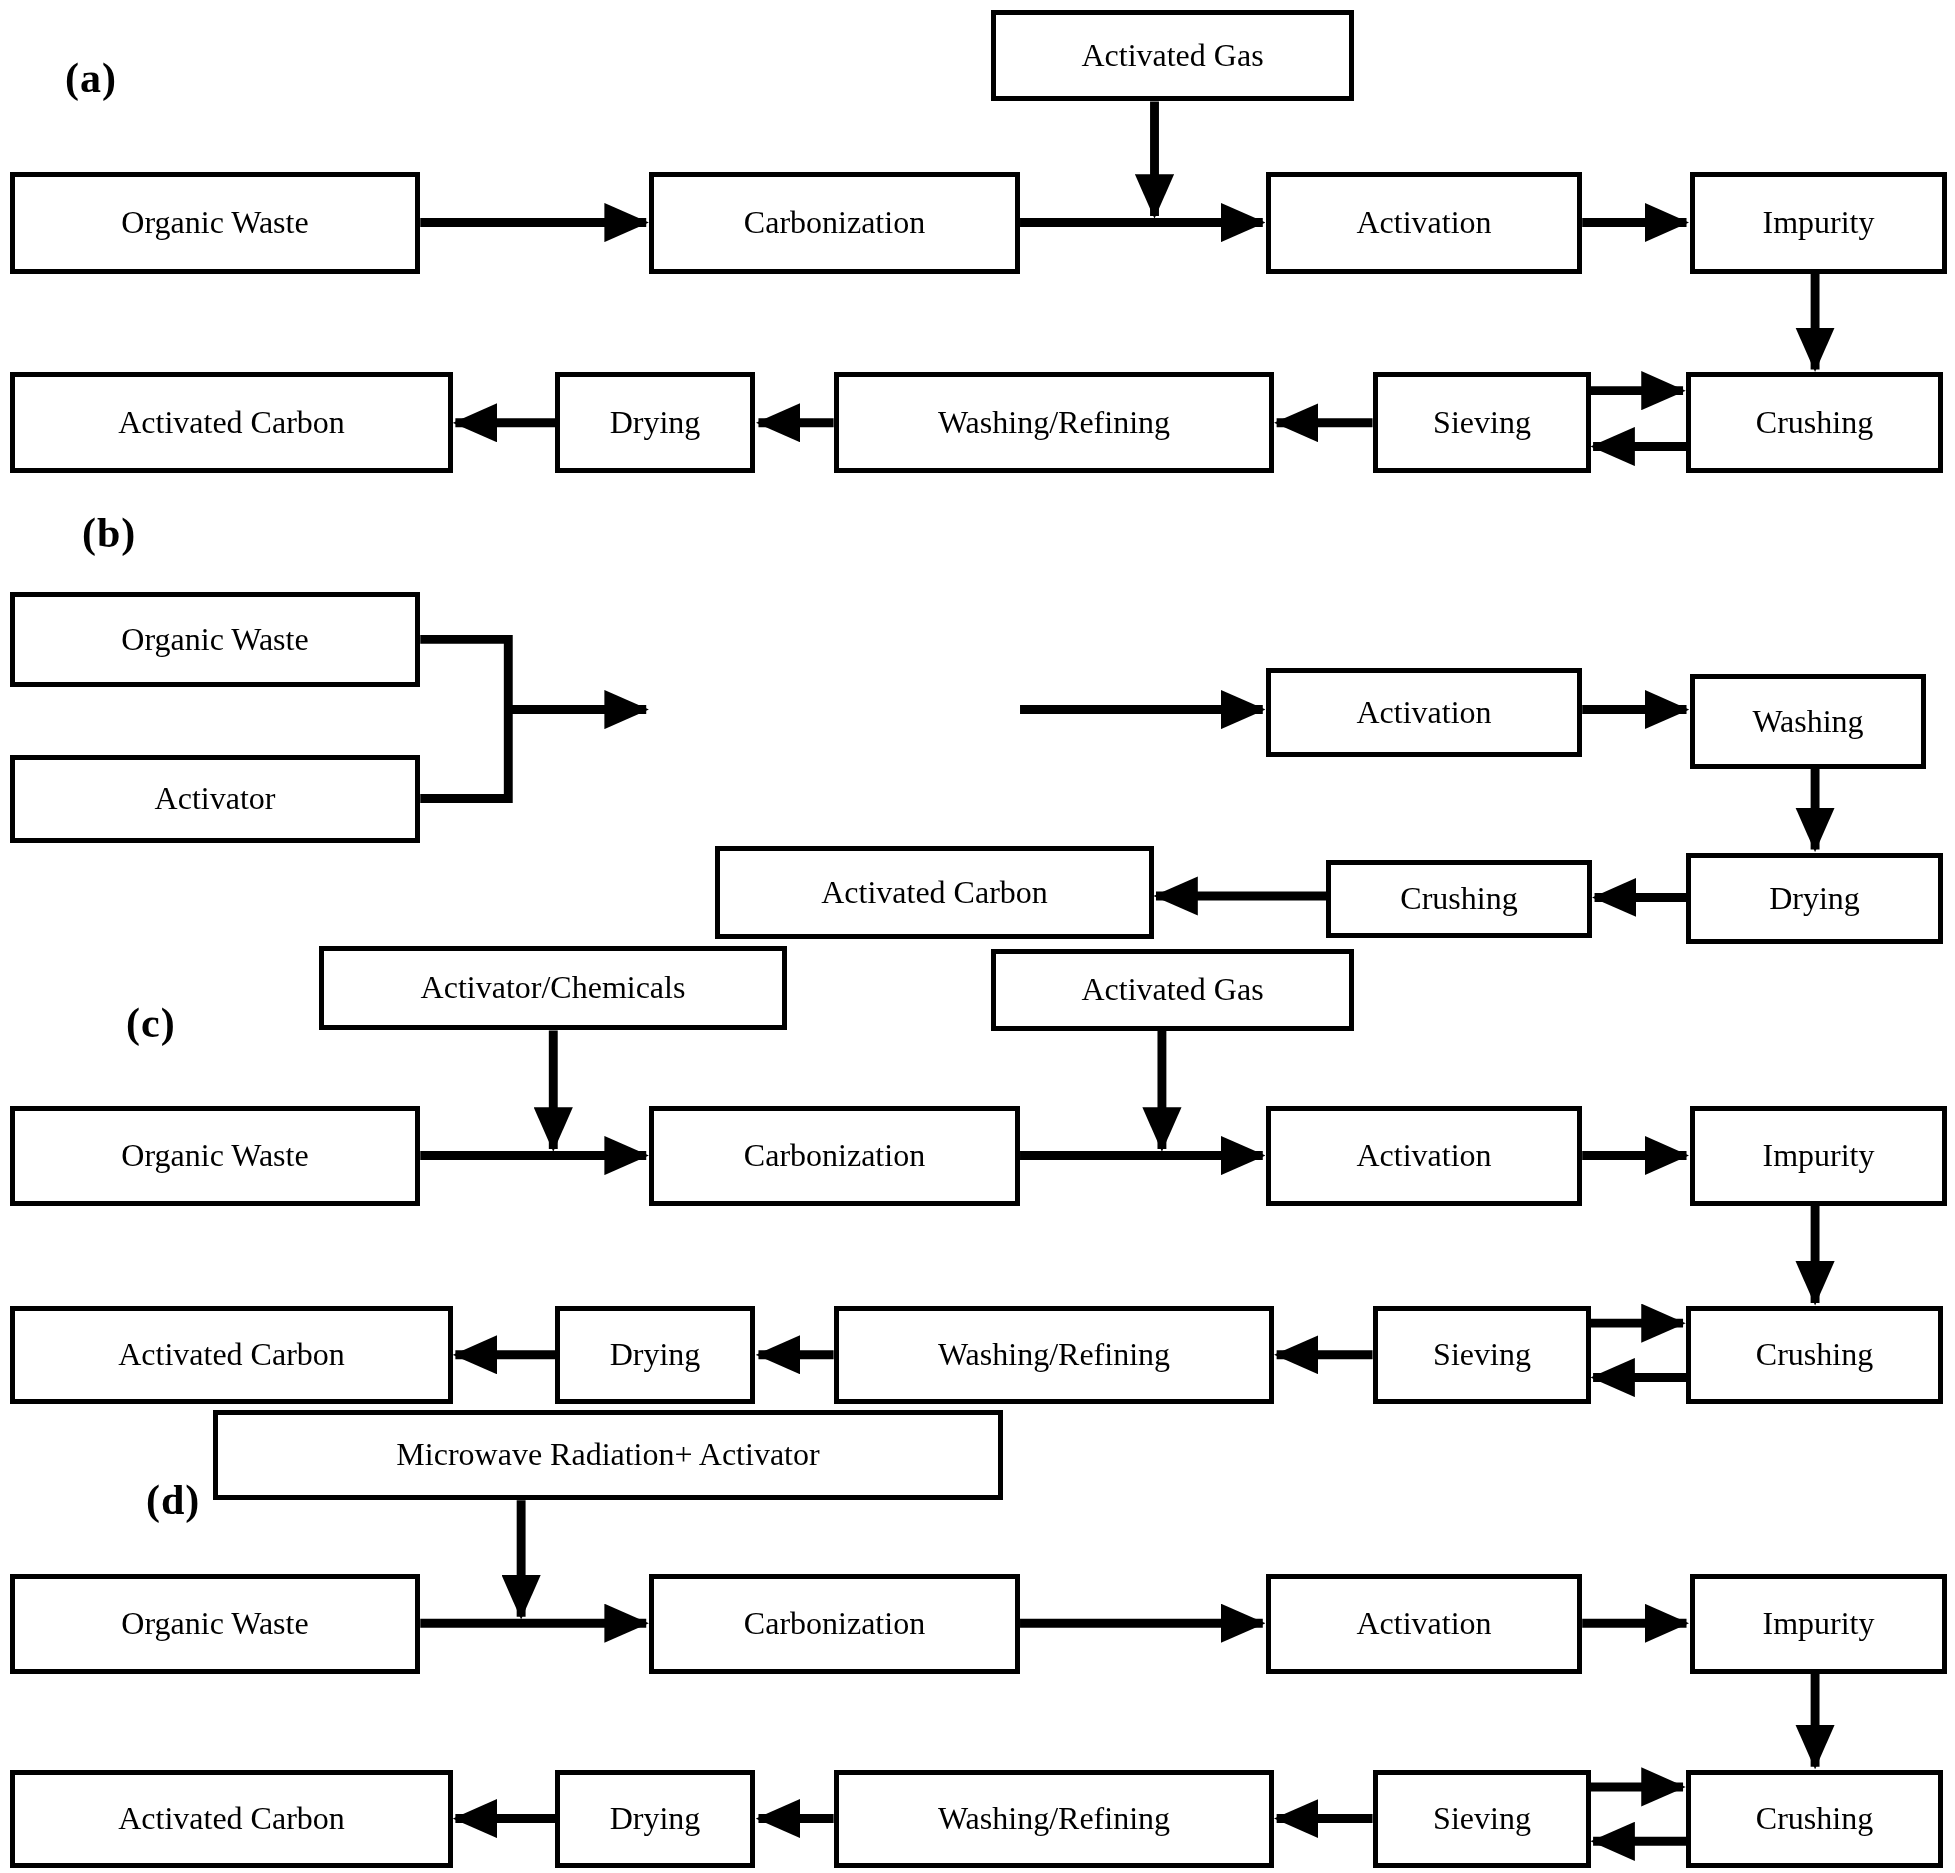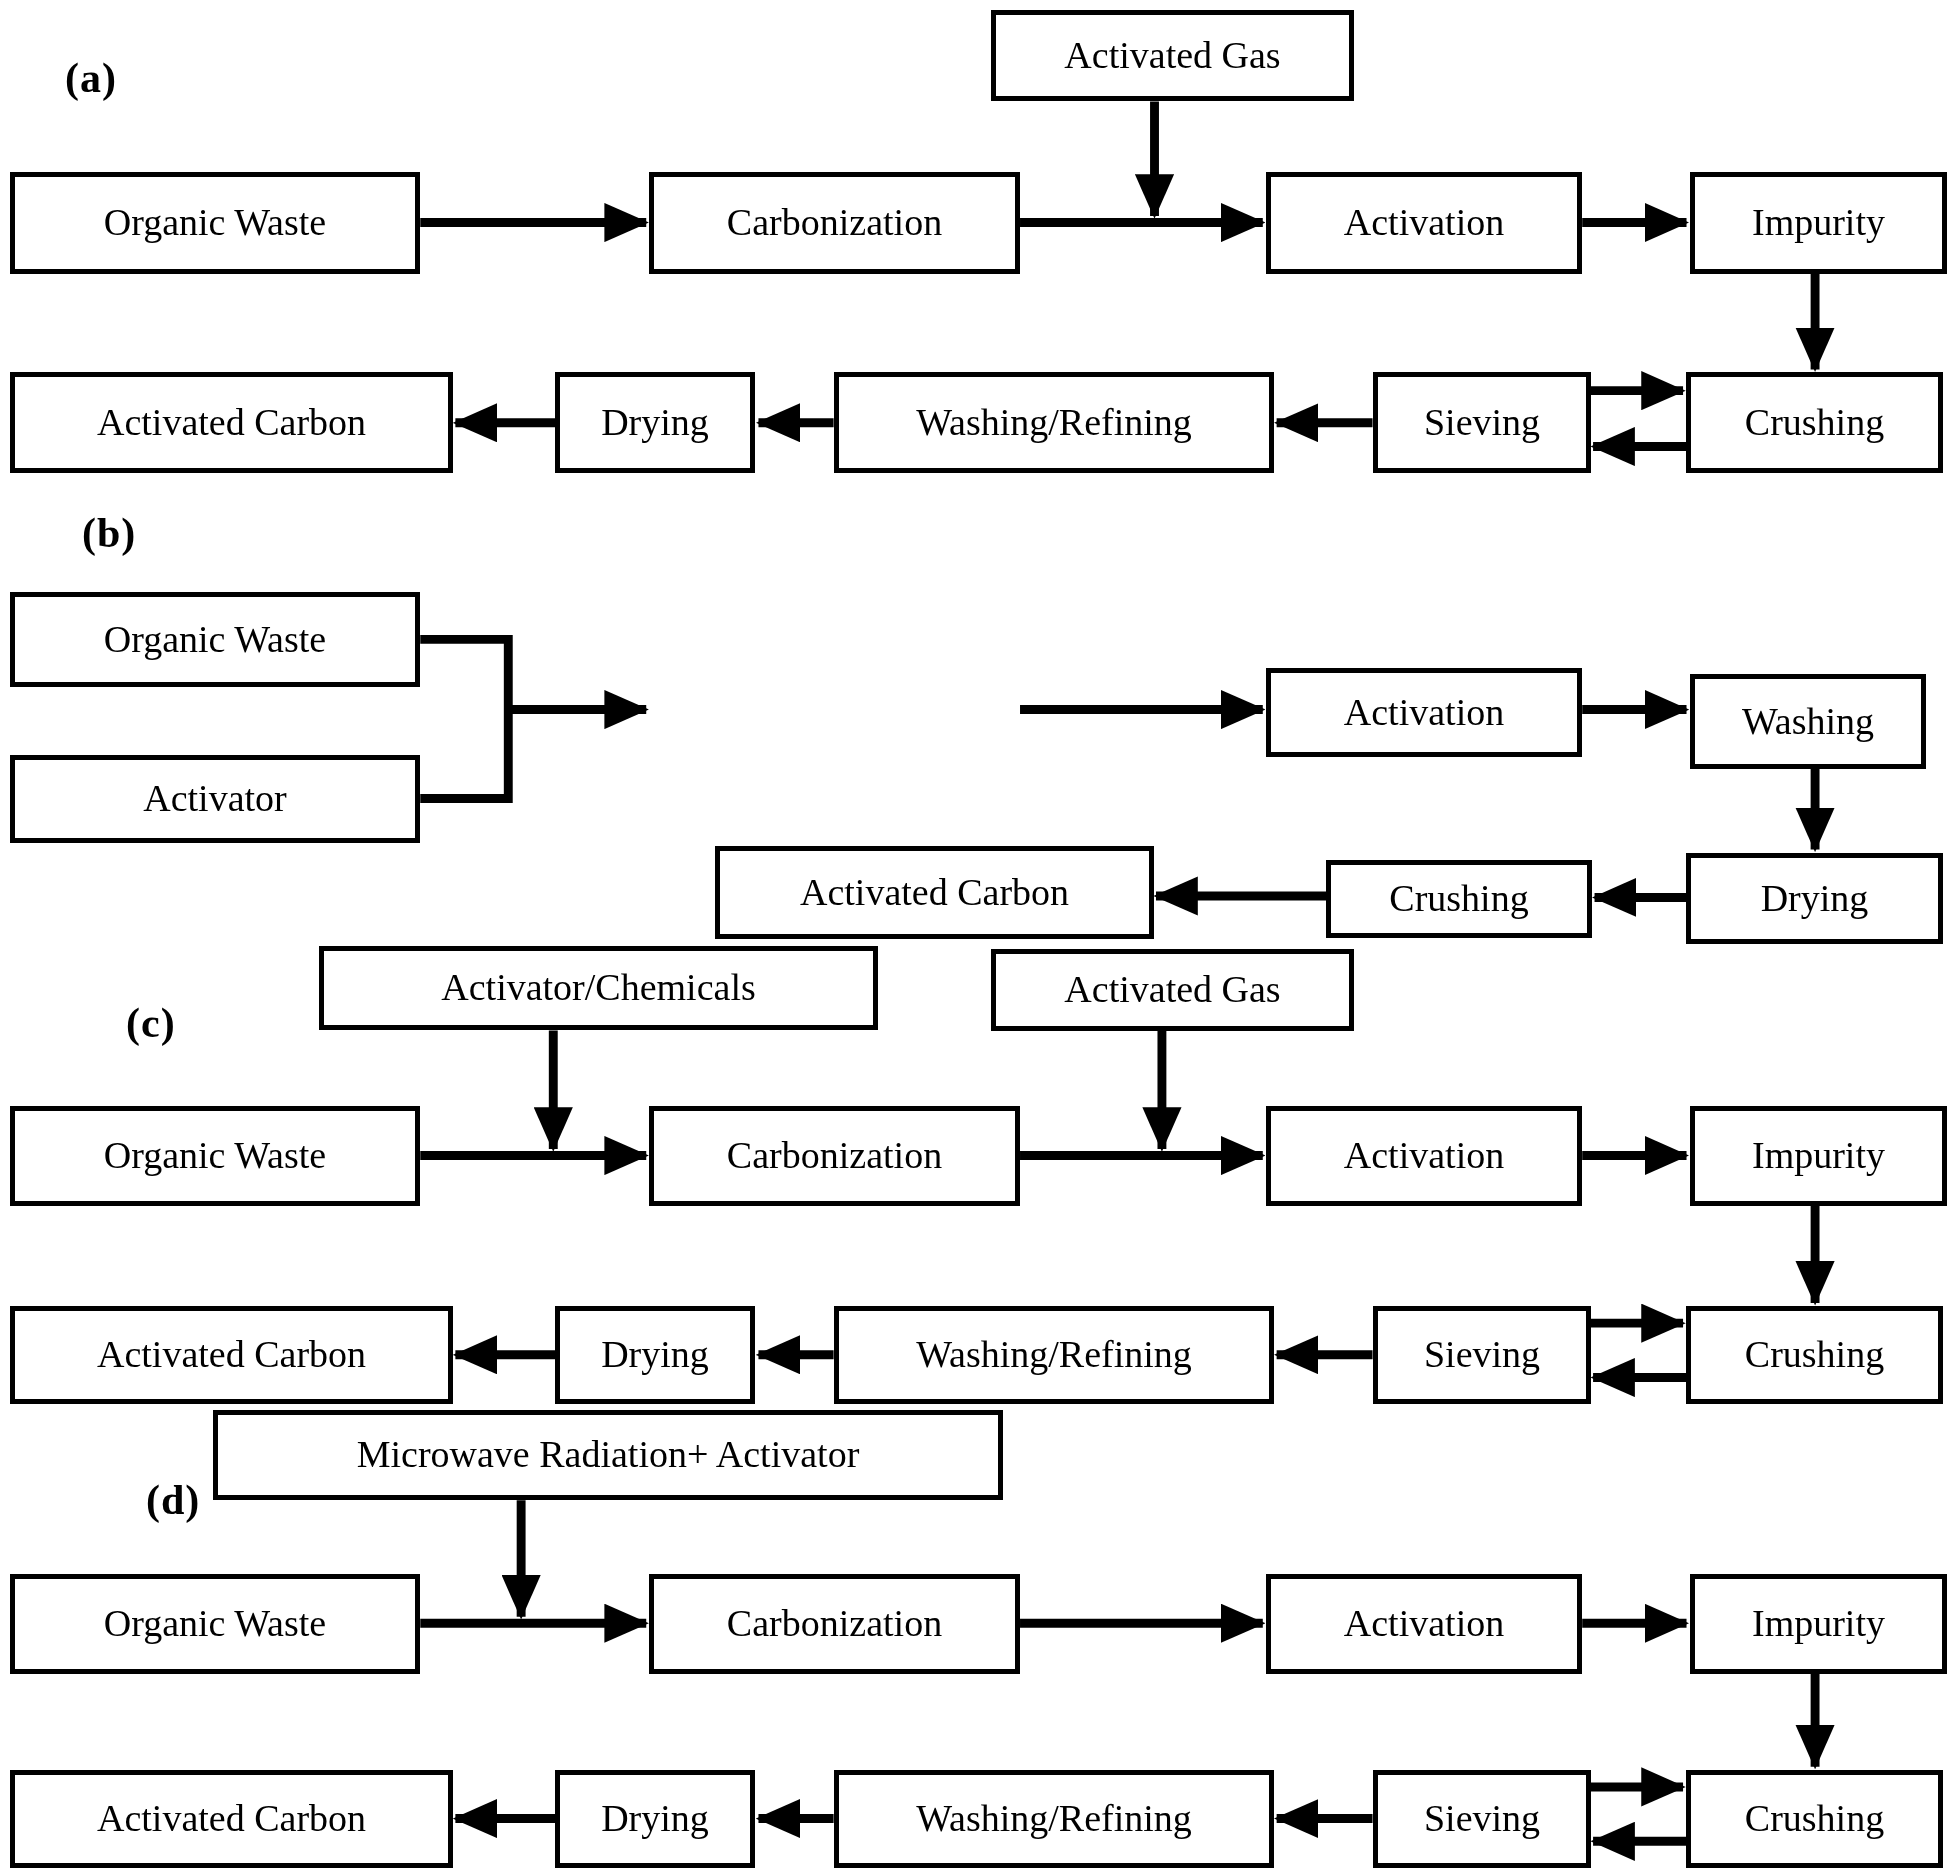--- a/index.html
+++ b/index.html
@@ -11,21 +11,21 @@
     color:#000;
     overflow:hidden;
   }
   #arrow-layer{position:absolute;left:0;top:0;width:1955px;height:1873px;}
   .box{
     position:absolute;
     box-sizing:border-box;
     background:#ffffff;
     border:5.4px solid #000000;
     display:flex;align-items:center;justify-content:center;
-    font-size:38px;
+    font-size:32px;
     line-height:1.1;
     text-align:center;
     white-space:nowrap;
   }
   .plabel{
     position:absolute;
     font-size:42px;
     font-weight:700;
     letter-spacing:1px;
   }
@@ -101,21 +101,21 @@
   <div class="plabel" style="left:82px;top:509px;">(b)</div>
   <div class="box" style="left:10px;top:592px;width:410px;height:95px;">Organic Waste</div>
   <div class="box" style="left:10px;top:755px;width:410px;height:88px;font-family:Liberation Serif, serif;">Activator</div>
   <div class="box" style="left:1266px;top:668px;width:316px;height:89px;">Activation</div>
   <div class="box" style="left:1690px;top:662px;width:236px;height:95px;margin-top:12px;">Washing</div>
   <div class="box" style="left:1686px;top:853px;width:257px;height:91px;">Drying</div>
   <div class="box" style="left:1326px;top:860px;width:266px;height:78px;">Crushing</div>
   <div class="box" style="left:715px;top:846px;width:439px;height:93px;">Activated Carbon</div>
 
   <div class="plabel" style="left:126px;top:999px;">(c)</div>
-  <div class="box" style="left:319px;top:946px;width:559px;height:84px;">Activator/Chemicals</div>
+  <div class="box" style="left:319px;top:946px;width:468px;height:84px;">Activator/Chemicals</div>
   <div class="box" style="left:991px;top:949px;width:363px;height:82px;">Activated Gas</div>
   <div class="box" style="left:10px;top:1106px;width:410px;height:100px;">Organic Waste</div>
   <div class="box" style="left:649px;top:1106px;width:371px;height:100px;">Carbonization</div>
   <div class="box" style="left:1266px;top:1106px;width:316px;height:100px;">Activation</div>
   <div class="box" style="left:1690px;top:1106px;width:257px;height:100px;">Impurity</div>
   <div class="box" style="left:10px;top:1306px;width:443px;height:98px;">Activated Carbon</div>
   <div class="box" style="left:555px;top:1306px;width:200px;height:98px;">Drying</div>
   <div class="box" style="left:834px;top:1306px;width:440px;height:98px;">Washing/Refining</div>
   <div class="box" style="left:1373px;top:1306px;width:218px;height:98px;">Sieving</div>
   <div class="box" style="left:1686px;top:1306px;width:257px;height:98px;">Crushing</div>

